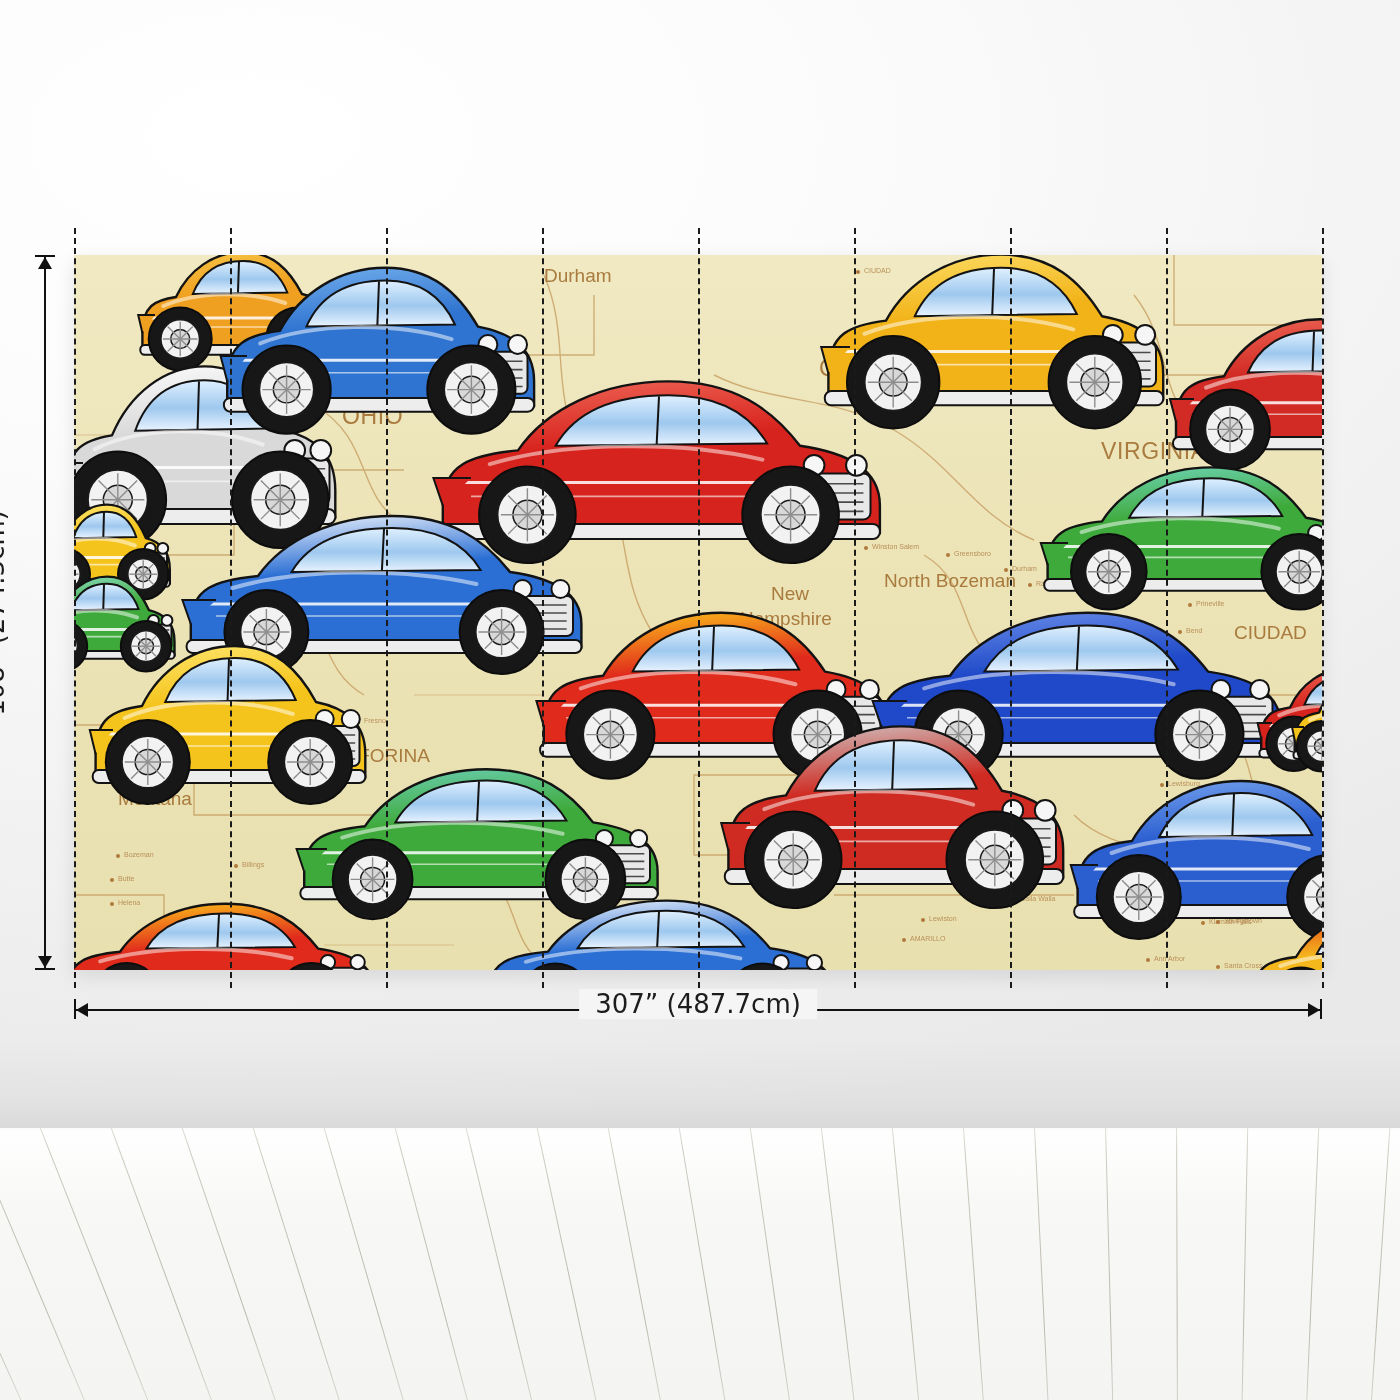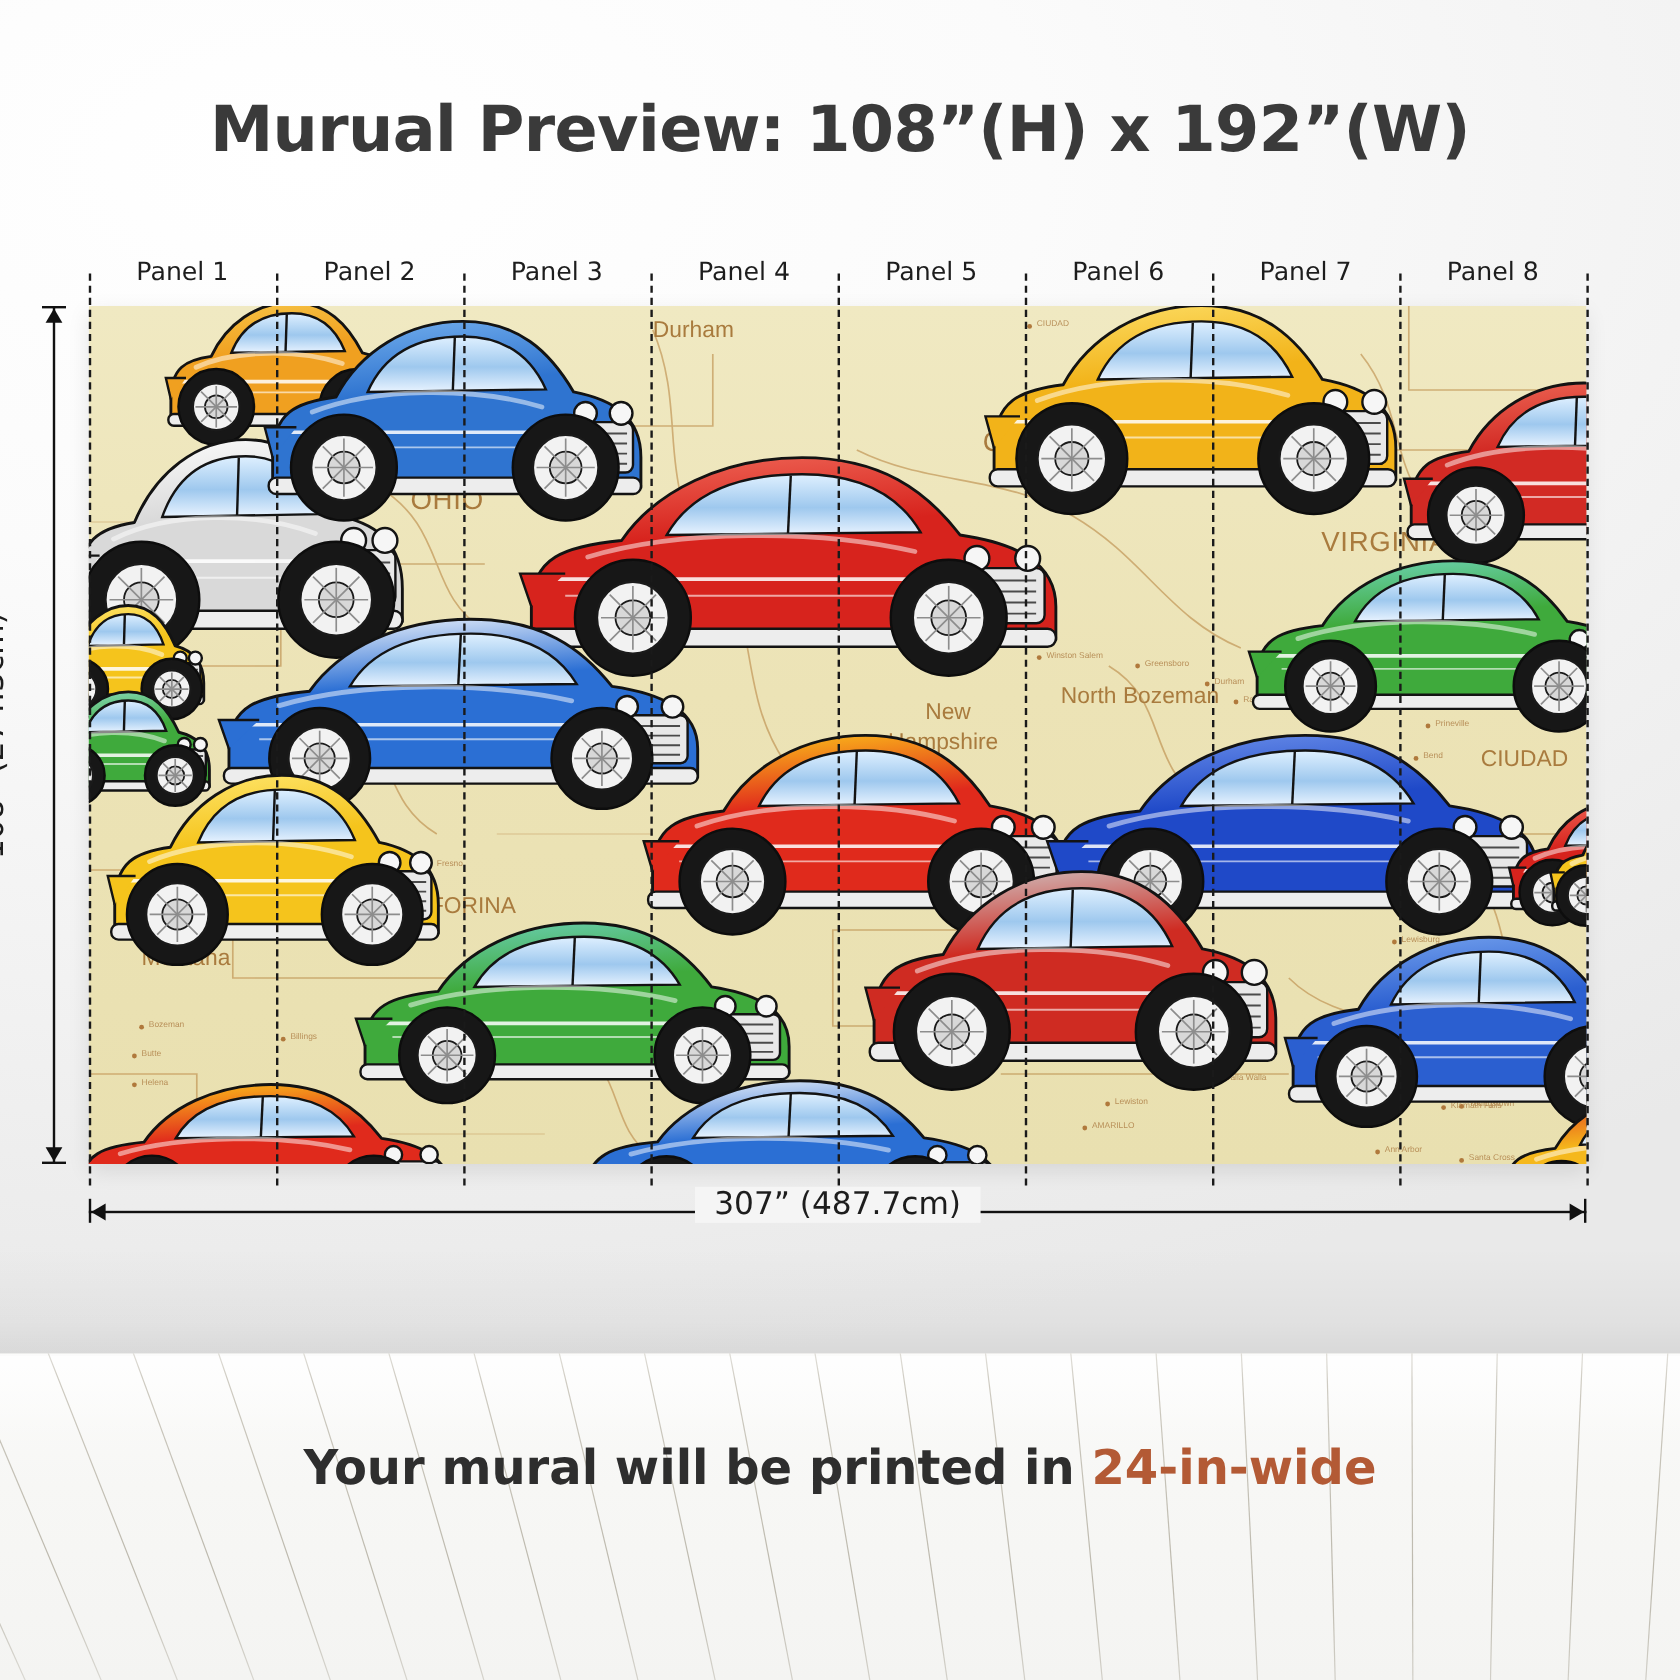--- a/index.html
+++ b/index.html
@@ -129,32 +129,21 @@
   .footer .hl{color:#b35a35;}
 </style>
 </head>
 <body>
 
 <div id="stage">
 
   <div class="wall"></div>
   <div class="wall-shadow"></div>
 
-  <div class="title">Murual Preview: 108”(H) x 192”(W)</div>
-
-  <div class="panel-labels" id="panel-labels">
-      <div class="panel-label" style="left: 0px; width: 156px;">Panel 1</div>
-      <div class="panel-label" style="left: 156px; width: 156px;">Panel 2</div>
-      <div class="panel-label" style="left: 312px; width: 156px;">Panel 3</div>
-      <div class="panel-label" style="left: 468px; width: 156px;">Panel 4</div>
-      <div class="panel-label" style="left: 624px; width: 156px;">Panel 5</div>
-      <div class="panel-label" style="left: 780px; width: 156px;">Panel 6</div>
-      <div class="panel-label" style="left: 936px; width: 156px;">Panel 7</div>
-      <div class="panel-label" style="left: 1092px; width: 156px;">Panel 8</div>
-    </div>
+
 
   <div class="mural-wrap">
     <div class="map-bg"></div>
 
     <svg class="map-lines" width="1248" height="715" viewBox="0 0 1248 715">
       <g fill="none" stroke="#bd8e4d" stroke-width="1.4" opacity="0.75">
         <path d="M150 30 C 210 70, 190 120, 240 150 C 300 185, 280 240, 330 270"></path>
         <path d="M470 20 C 500 90, 470 150, 520 210 C 560 260, 540 320, 580 380"></path>
         <path d="M640 120 C 700 150, 760 140, 820 175 C 880 210, 900 260, 960 285"></path>
         <path d="M0 300 L 160 300 L 160 215 L 330 215"></path>
@@ -1887,18 +1876,15 @@
         <div class="plank" style="left: 1032px; transform: rotate(-2.83429deg);"></div>
         <div class="plank" style="left: 1104px; transform: rotate(-1.49714deg);"></div>
         <div class="plank" style="left: 1176px; transform: rotate(-0.16deg);"></div>
         <div class="plank" style="left: 1248px; transform: rotate(1.17714deg);"></div>
         <div class="plank" style="left: 1320px; transform: rotate(2.51429deg);"></div>
         <div class="plank" style="left: 1392px; transform: rotate(3.85143deg);"></div>
       </div>
   </div>
 
   <div class="footer">
-    <div>
-      <span>Your mural will be printed in </span><span class="hl">24-in-wide</span>
-    </div>
   </div>
 
 </div>
 
 </body></html>

